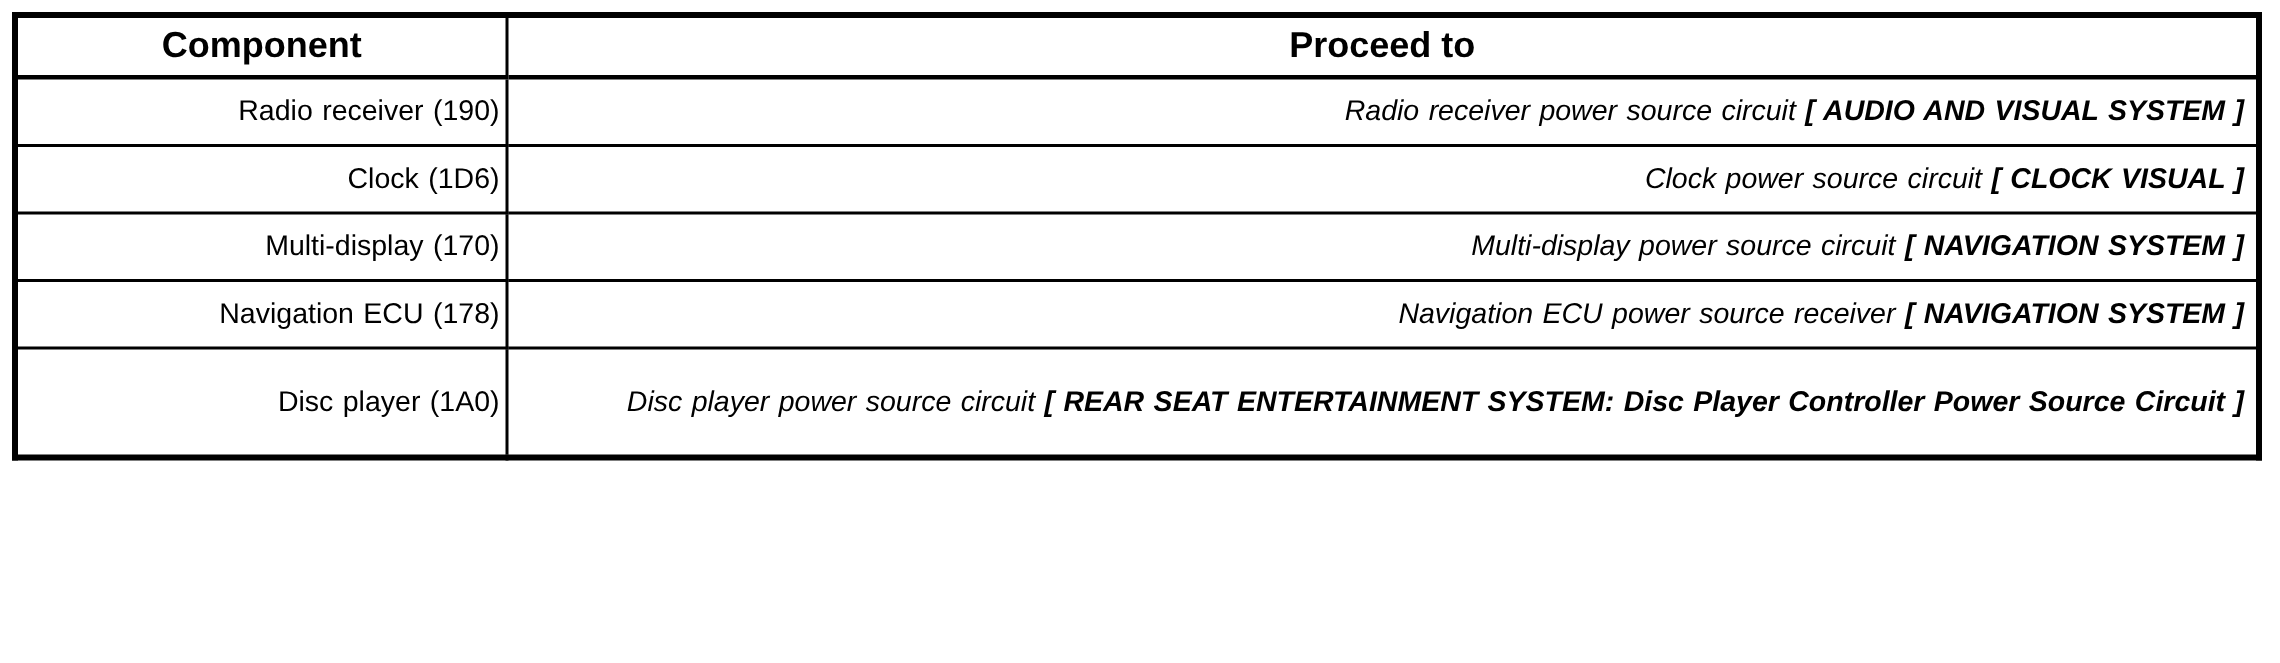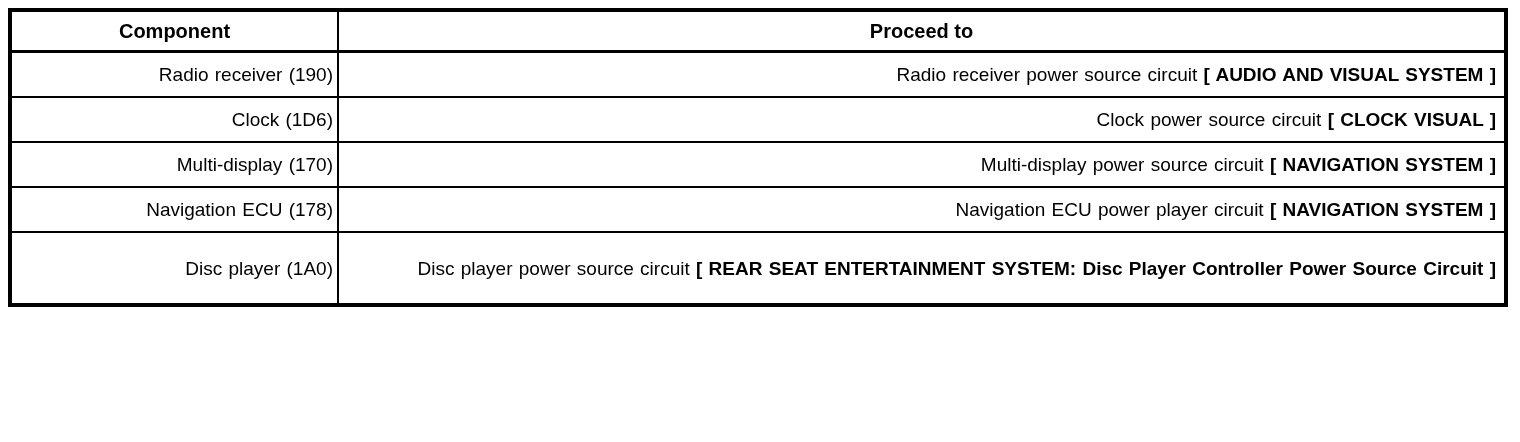--- a/index.html
+++ b/index.html
@@ -26,36 +26,36 @@
   }
   table.lookup {
     border-width: 4px;
   }
   table.lookup thead th {
     border-bottom-width: 3px;
   }
   col.col-component { width: 328px; }
   col.col-proceed  { width: 1168px; }
   th {
-    font-size: 20px;
+    font-size: 24px;
     font-weight: bold;
     text-align: center;
     vertical-align: middle;
     height: 34px;
     padding: 2px 4px;
   }
   td {
     font-size: 19px;
     line-height: 25px;
     vertical-align: middle;
     text-align: right;
     word-spacing: 1px;
   }
   td.c-component { padding: 2px 4px 2px 5px; }
-  td.c-proceed   { padding: 2px 8px 2px 20px; }
+  td.c-proceed   { padding: 2px 8px 2px 20px; font-style: italic; }
   tr.h-single td { height: 39px; }
   tr.h-double td { height: 66px; }
   .ref {
     font-weight: bold;
   }
 </style>
 </head>
 <body>
 
 <table class="lookup">
@@ -77,20 +77,20 @@
     <tr class="h-single">
       <td class="c-component">Clock (1D6)</td>
       <td class="c-proceed"><span>Clock power source circuit </span><span class="ref">[ CLOCK VISUAL ]</span></td>
     </tr>
     <tr class="h-single">
       <td class="c-component">Multi-display (170)</td>
       <td class="c-proceed"><span>Multi-display power source circuit </span><span class="ref">[ NAVIGATION SYSTEM ]</span></td>
     </tr>
     <tr class="h-single">
       <td class="c-component">Navigation ECU (178)</td>
-      <td class="c-proceed"><span>Navigation ECU power player circuit </span><span class="ref">[ NAVIGATION SYSTEM ]</span></td>
+      <td class="c-proceed"><span>Navigation ECU power source receiver </span><span class="ref">[ NAVIGATION SYSTEM ]</span></td>
     </tr>
     <tr class="h-double">
       <td class="c-component">Disc player (1A0)</td>
       <td class="c-proceed"><span>Disc player power source circuit </span><span class="ref">[ REAR SEAT ENTERTAINMENT SYSTEM: Disc Player Controller Power Source Circuit ]</span></td>
     </tr>
   </tbody>
 </table>
 
 </body></html>

